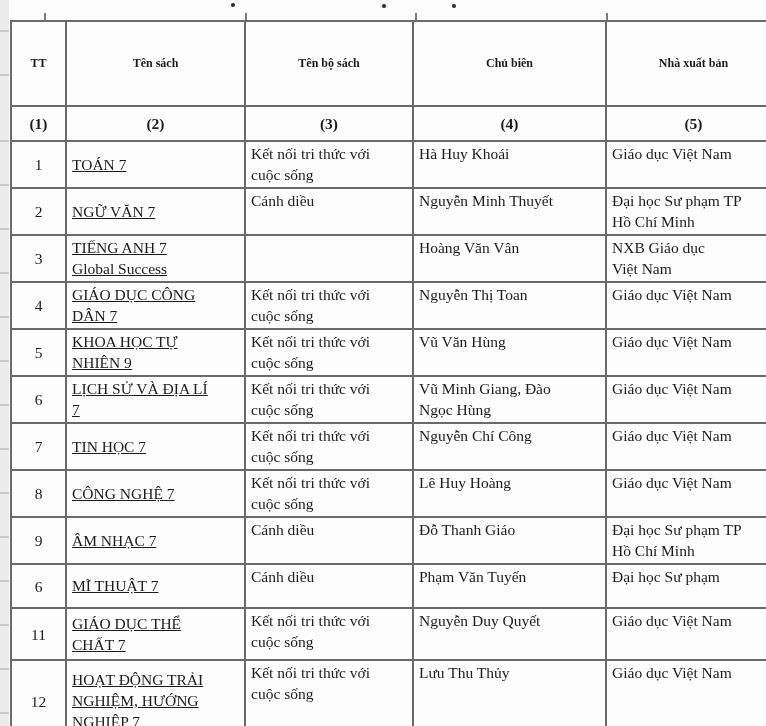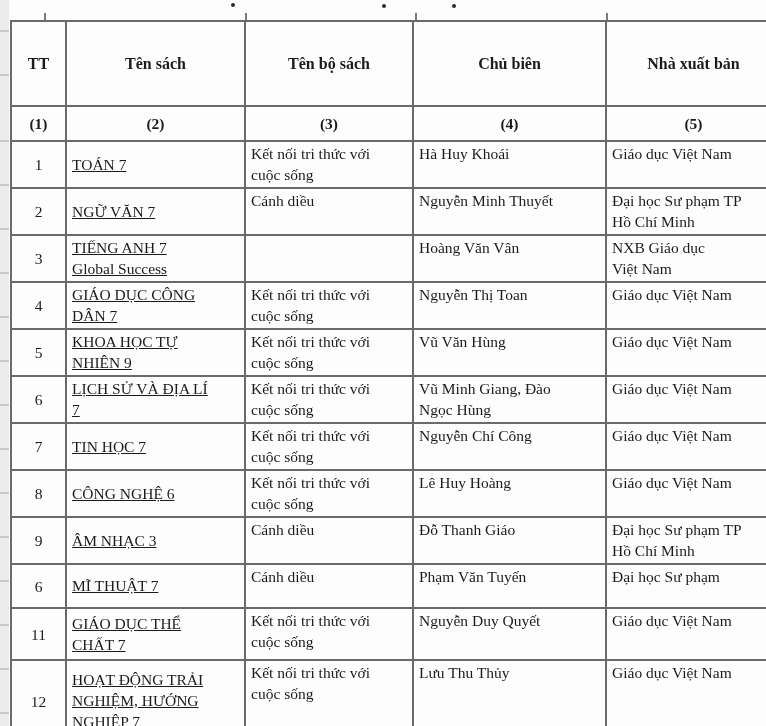--- a/index.html
+++ b/index.html
@@ -42,21 +42,21 @@
     table-layout:fixed;
   }
   .book-table th,.book-table td{
     border:2px solid var(--border);
     font-size:15.5px;
     line-height:21px;
     overflow:hidden;
   }
   .book-table thead tr.header-row th{
     height:85px;
-    font-size:16px;
+    font-size:12px;
     font-weight:bold;
     text-align:center;
     vertical-align:middle;
     padding:0 12px;
   }
   .book-table thead tr.index-row th{
     height:35px;
     font-weight:bold;
     text-align:center;
     vertical-align:middle;
@@ -170,29 +170,29 @@
         <tr>
     <td class="c0">7</td>
     <td class="c1">TIN HỌC 7</td>
     <td class="c2">Kết nối tri thức với
 cuộc sống</td>
     <td class="c3">Nguyễn Chí Công</td>
     <td class="c4">Giáo dục Việt Nam</td>
   </tr>
         <tr>
     <td class="c0">8</td>
-    <td class="c1">CÔNG NGHỆ 6</td>
+    <td class="c1">CÔNG NGHỆ 7</td>
     <td class="c2">Kết nối tri thức với
 cuộc sống</td>
     <td class="c3">Lê Huy Hoàng</td>
     <td class="c4">Giáo dục Việt Nam</td>
   </tr>
         <tr>
     <td class="c0">9</td>
-    <td class="c1">ÂM NHẠC 3</td>
+    <td class="c1">ÂM NHẠC 7</td>
     <td class="c2">Cánh diều</td>
     <td class="c3">Đỗ Thanh Giáo</td>
     <td class="c4">Đại học Sư phạm TP
 Hồ Chí Minh</td>
   </tr>
         <tr>
     <td class="c0">6</td>
     <td class="c1">MĨ THUẬT 7</td>
     <td class="c2">Cánh diều</td>
     <td class="c3">Phạm Văn Tuyến</td>

